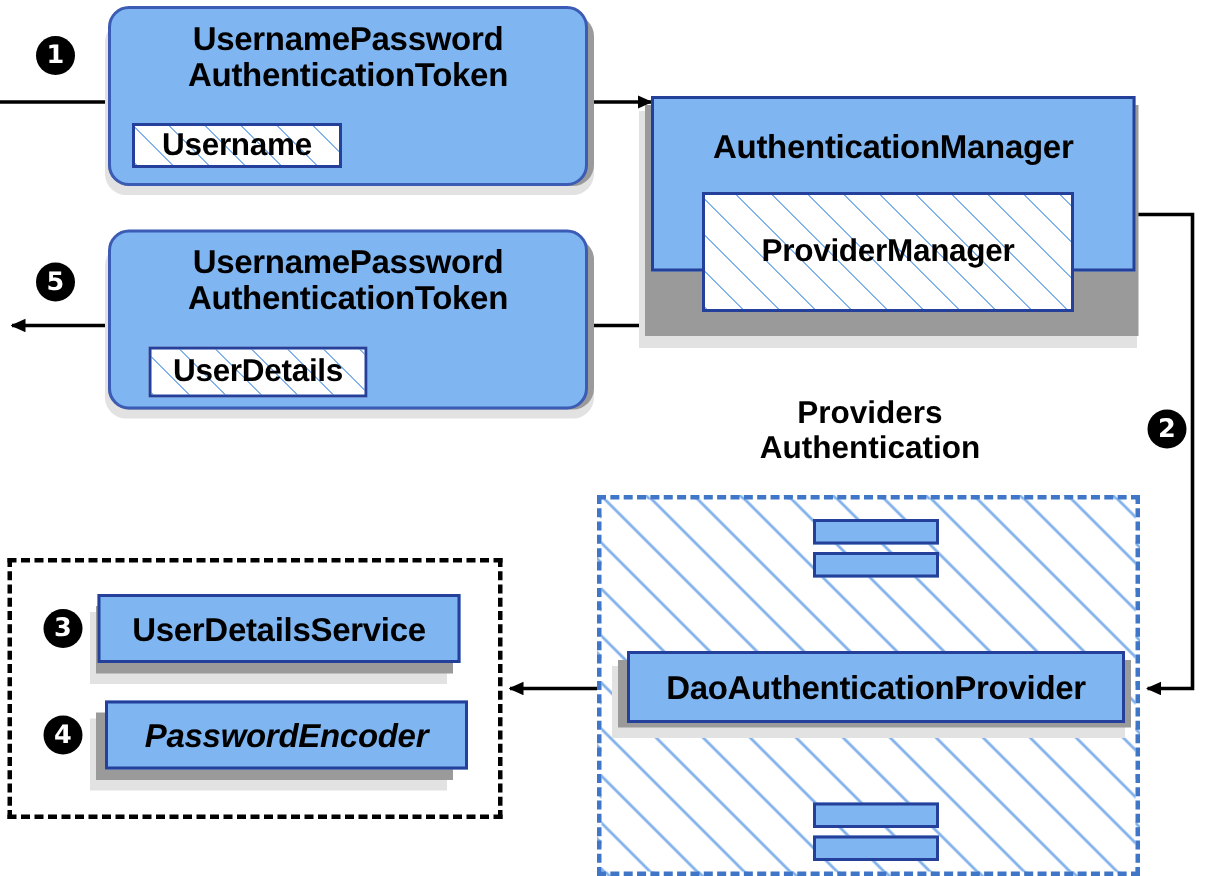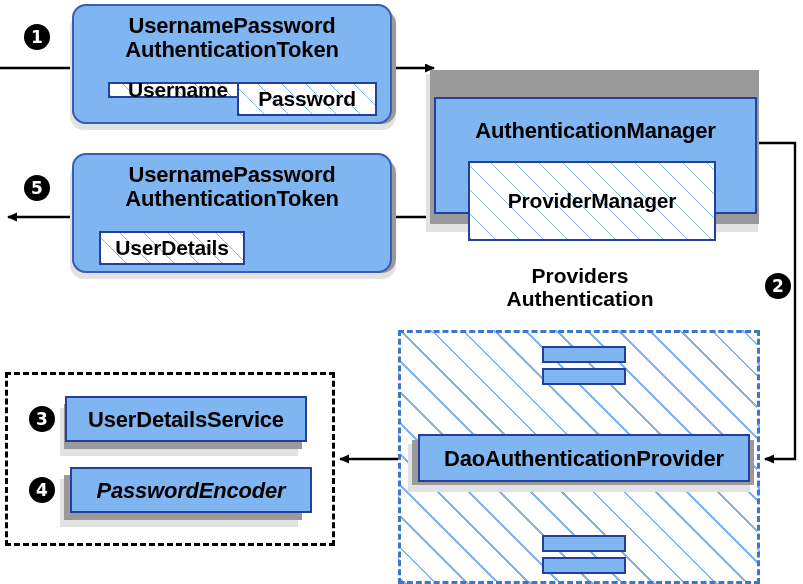--- a/index.html
+++ b/index.html
@@ -174,39 +174,36 @@
   <div class="bluebox" style="left:542px; top:557px; width:84px; height:17px;"></div>
 
   <div class="shadow-light" style="left:408px; top:444px; width:342px; height:48px;"></div>
   <div class="shadow-dark" style="left:412px; top:440px; width:342px; height:45px;"></div>
   <div class="bluebox" style="left:418px; top:434px; width:332px; height:48px;">
     <div class="box-title" style="top:11px; font-size:22px;text-align:center;">DaoAuthenticationProvider</div>
   </div>
 
   <div class="shadow-light" style="left:426px; top:74px; width:332px; height:158px;"></div>
   <div class="shadow-dark" style="left:430px; top:70px; width:329px; height:154px;"></div>
-  <div class="bluebox" style="left:434px; top:64px; width:323px; height:117px;margin-top:33px;">
+  <div class="bluebox" style="left:434px; top:64px; width:323px; height:117px;">
     <div class="box-title" style="top:20px; font-size:22px;">AuthenticationManager</div>
     <div class="hatchbox" style="left:32px; top:62px; width:248px; height:80px;">
       <span style="font-size:21px;">ProviderManager</span>
     </div>
   </div>
 
   <div class="shadow-light rounded" style="left:70px; top:14px; width:326px; height:116px;"></div>
   <div class="shadow-dark rounded" style="left:72px; top:10px; width:324px; height:114px;"></div>
   <div class="bluebox rounded" style="left:72px; top:4px; width:320px; height:120px;">
     <div class="box-title" style="top:8px; font-size:22px;">
       <div>UsernamePassword</div>
       <div>AuthenticationToken</div>
     </div>
-    <div class="hatchbox" style="left:14px; top:76px; width:140px; height:16px;margin-left:20px;">
+    <div class="hatchbox" style="left:14px; top:76px; width:140px; height:30px;">
       <span style="font-size:21px;">Username</span>
-    </div>
-    <div class="hatchbox" style="left:163px; top:76px; width:140px; height:34px;">
-      <span style="font-size:21px;">Password</span>
     </div>
   </div>
 
   <div class="shadow-light rounded" style="left:70px; top:163px; width:326px; height:116px;"></div>
   <div class="shadow-dark rounded" style="left:72px; top:159px; width:324px; height:114px;"></div>
   <div class="bluebox rounded" style="left:72px; top:153px; width:320px; height:120px;">
     <div class="box-title" style="top:8px; font-size:22px;">
       <div>UsernamePassword</div>
       <div>AuthenticationToken</div>
     </div>

